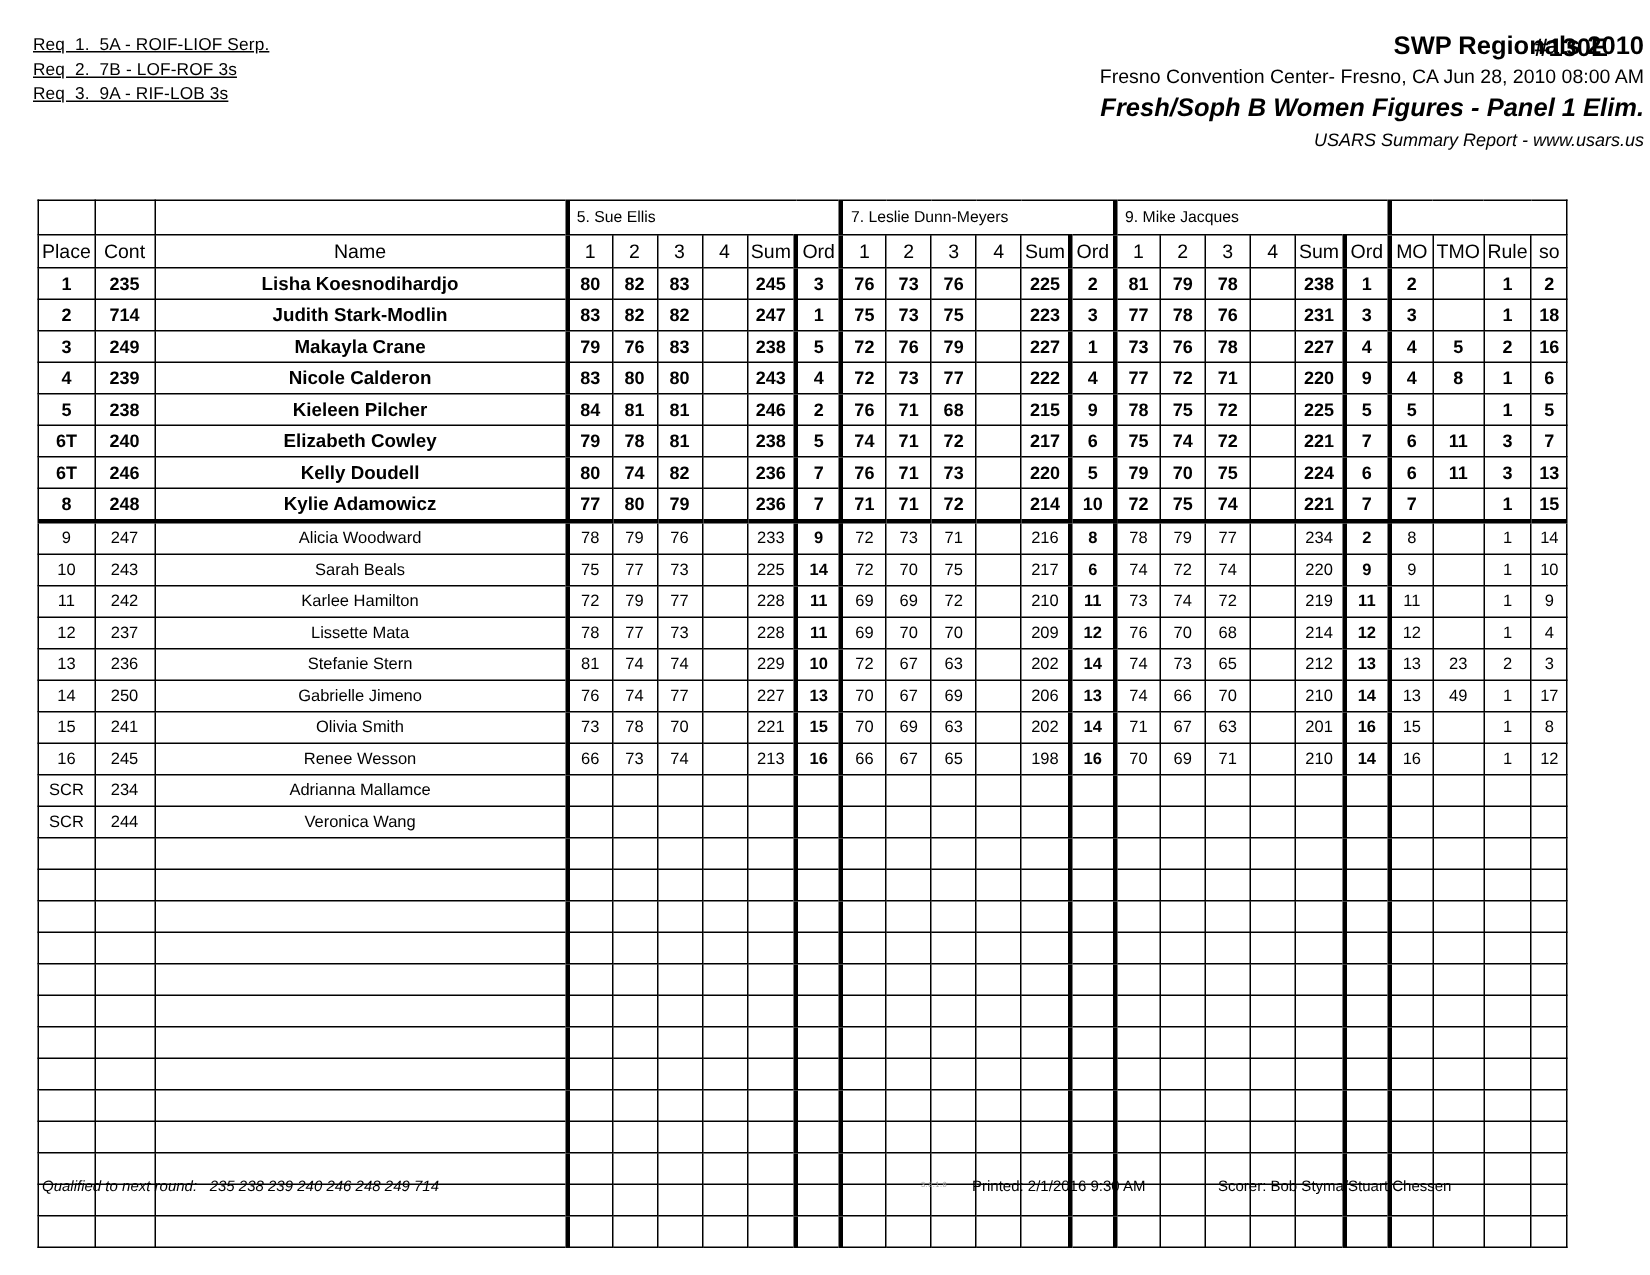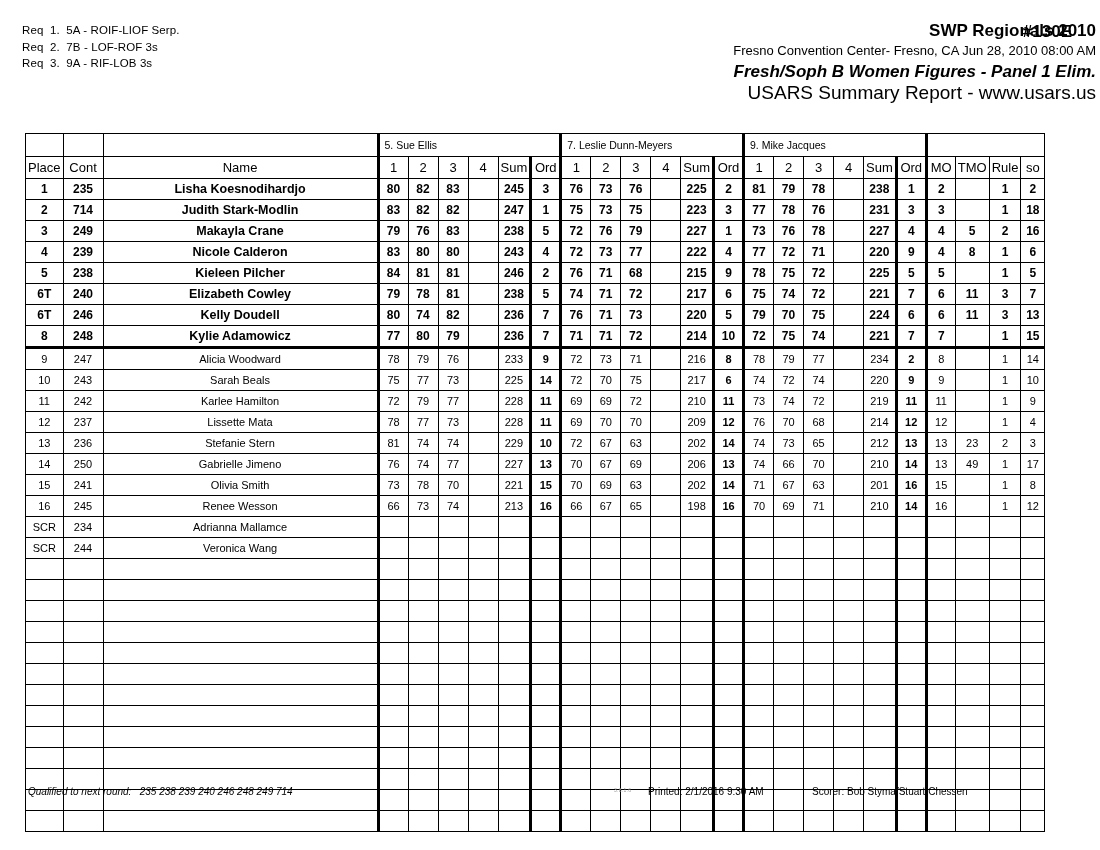--- a/index.html
+++ b/index.html
@@ -9,29 +9,29 @@
     font-family:"Liberation Sans", sans-serif;
     color:#000;
     overflow:hidden;
     position:relative;
   }
   .reqs{
     position:absolute;left:22px;top:22px;
     font-size:11.5px;line-height:16.5px;
     letter-spacing:0.1px;
   }
-  .reqline{white-space:pre;}
+  .reqline{white-space:pre;text-decoration:underline;}
 
   .hdr{
     position:absolute;left:0;top:20px;width:1096px;text-align:right;
   }
   .title1{font-size:17px;font-weight:bold;line-height:21px;}
   .title2{font-size:13px;line-height:20px;}
   .title3{font-size:17px;font-weight:bold;line-height:22px;font-style:italic;}
-  .title4{font-size:19px;line-height:20px;}
+  .title4{font-size:12px;line-height:20px;font-style:italic;}
   .eventnum{
     position:absolute;right:28px;top:22px;
     font-size:17px;font-weight:bold;
   }
 
   
   .tblwrap{position:absolute;left:25px;top:133px;}
   table.sheet{border-collapse:collapse;table-layout:fixed;border-radius:12px;}
   table.sheet td{
     border:1px solid #000;

